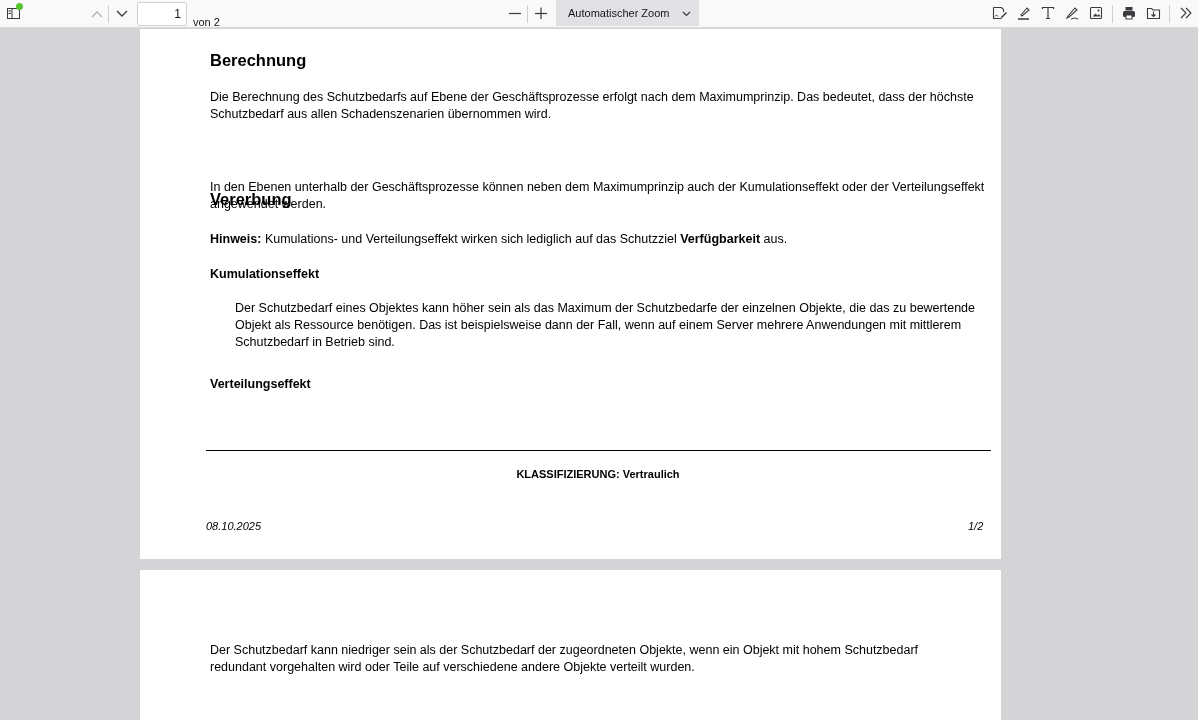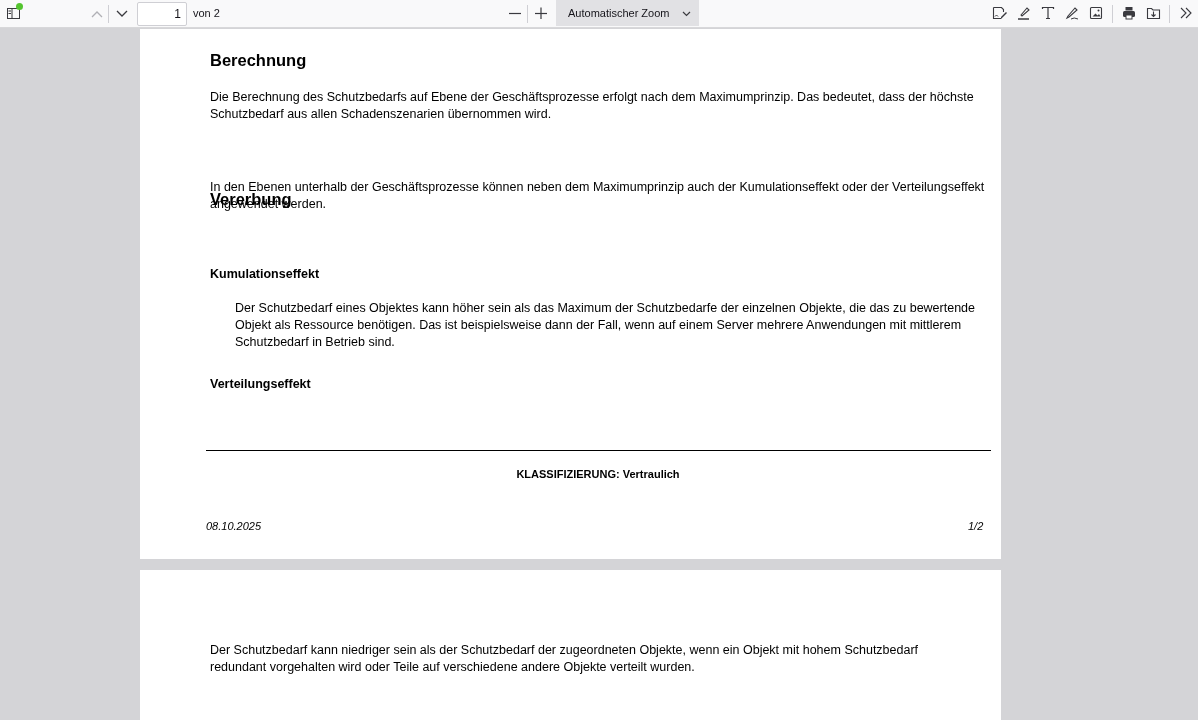--- a/index.html
+++ b/index.html
@@ -13,21 +13,21 @@
     .tb-btn { display: flex; align-items: center; justify-content: center; height: 24px; color: #3a3a3f; cursor: pointer; }
     .sep { width: 1px; height: 18px; background: #cfcfd4; }
 
     .sidebar-toggle { position: absolute; left: 3px; top: 2px; width: 22px; height: 24px; }
     .sidebar-toggle .dot { position: absolute; right: 2px; top: 1px; width: 7px; height: 7px; border-radius: 50%; background: #54c42f; }
 
     .prev-btn { position: absolute; left: 86px; top: 2px; width: 22px; }
     .nav-sep { position: absolute; left: 108px; top: 5px; }
     .next-btn { position: absolute; left: 111px; top: 2px; width: 22px; }
     .page-input { position: absolute; left: 137px; top: 2px; width: 50px; height: 24px; border: 1px solid #cfcfd4; border-radius: 2px; background: #fff; text-align: right; padding-right: 5px; font-size: 12px; font-family: "Liberation Sans", sans-serif; color: #15141a; }
-    .page-count { position: absolute; left: 193px; top: 7px; font-size: 11px; color: #15141a; }
+    .page-count { position: absolute; left: 193px; top: 16px; font-size: 11px; color: #15141a; }
 
     .zoom-out { position: absolute; left: 505px; top: 2px; width: 20px; }
     .zoom-sep { position: absolute; left: 527px; top: 5px; }
     .zoom-in { position: absolute; left: 531px; top: 2px; width: 20px; }
     .zoom-select { position: absolute; left: 556px; top: 0; width: 143px; height: 26px; background: #e1e1e4; display: flex; align-items: center; padding-left: 12px; font-size: 11px; color: #15141a; cursor: pointer; }
     .zoom-select .chev { position: absolute; right: 8px; top: 7px; }
 
     .right-tools { position: absolute; right: 0; top: 2px; height: 24px; display: flex; align-items: center; }
     .right-tools .tb-btn { width: 22px; margin: 0 1px; }
     .right-tools .sep { margin: 0 4px; }
@@ -175,20 +175,21 @@
     </div>
   </div>
 </div>
 
 <div class="viewer">
   <div class="page page1">
     <h2 class="h" style="top:22px;">Berechnung</h2>
     <p class="t" style="top:60px;">Die Berechnung des Schutzbedarfs auf Ebene der Geschäftsprozesse erfolgt nach dem Maximumprinzip. Das bedeutet, dass der höchste Schutzbedarf aus allen Schadenszenarien übernommen wird.</p>
     <h2 class="h" style="top:113px;margin-top:48px;">Vererbung</h2>
     <p class="t" style="top:150px;">In den Ebenen unterhalb der Geschäftsprozesse können neben dem Maximumprinzip auch der Kumulationseffekt oder der Verteilungseffekt angewendet werden.</p>
+    <p class="t" style="top:202px;"><b>Hinweis:</b><span> Kumulations- und Verteilungseffekt wirken sich lediglich auf das Schutzziel </span><b>Verfügbarkeit</b><span> aus.</span></p>
     <h4 class="s" style="top:238px;">Kumulationseffekt</h4>
     <p class="t" style="top:271px; width:760px;margin-left:25px;">Der Schutzbedarf eines Objektes kann höher sein als das Maximum der Schutzbedarfe der einzelnen Objekte, die das zu bewertende Objekt als Ressource benötigen. Das ist beispielsweise dann der Fall, wenn auf einem Server mehrere Anwendungen mit mittlerem Schutzbedarf in Betrieb sind.</p>
     <h4 class="s" style="top:348px;">Verteilungseffekt</h4>
 
     <div class="footer-line"></div>
     <div class="classif">KLASSIFIZIERUNG: Vertraulich</div>
     <div class="f-date">08.10.2025</div>
     <div class="f-page">1/2</div>
   </div>
 

